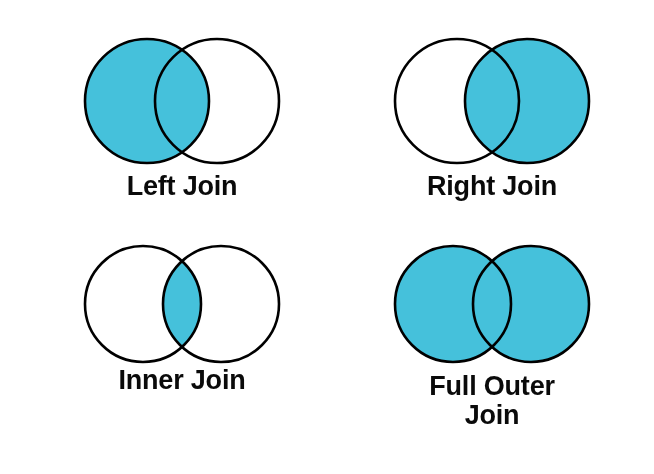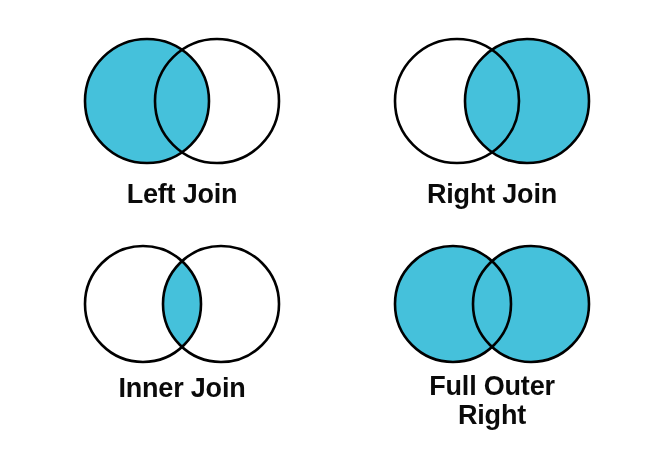--- a/index.html
+++ b/index.html
@@ -45,21 +45,20 @@
   }
   .label {
     font-family: "Liberation Sans", sans-serif;
     font-weight: bold;
     font-size: 27px;
     line-height: 1.08;
     color: #0a0a0a;
     text-align: center;
     letter-spacing: -0.2px;
     white-space: pre-line;
-    margin-top: 8px;
   }
   .label-two-line {
     margin-top: 6px;
   }
 </style>
 </head>
 <body>
 
 <div class="board">
 
@@ -124,16 +123,16 @@
   </div>
 
   <div class="cell cell-br">
     <svg class="venn" width="230" height="124" viewBox="0 0 230 124">
       <circle cx="76" cy="62" r="58" fill="#45c1db"></circle>
       <circle cx="154" cy="62" r="58" fill="#45c1db"></circle>
       <circle class="ring" cx="76" cy="62" r="58"></circle>
       <circle class="ring" cx="154" cy="62" r="58"></circle>
     </svg>
     <div class="label label-two-line">Full Outer
-Right</div>
+Join</div>
   </div>
 
 </div>
 
 </body></html>

